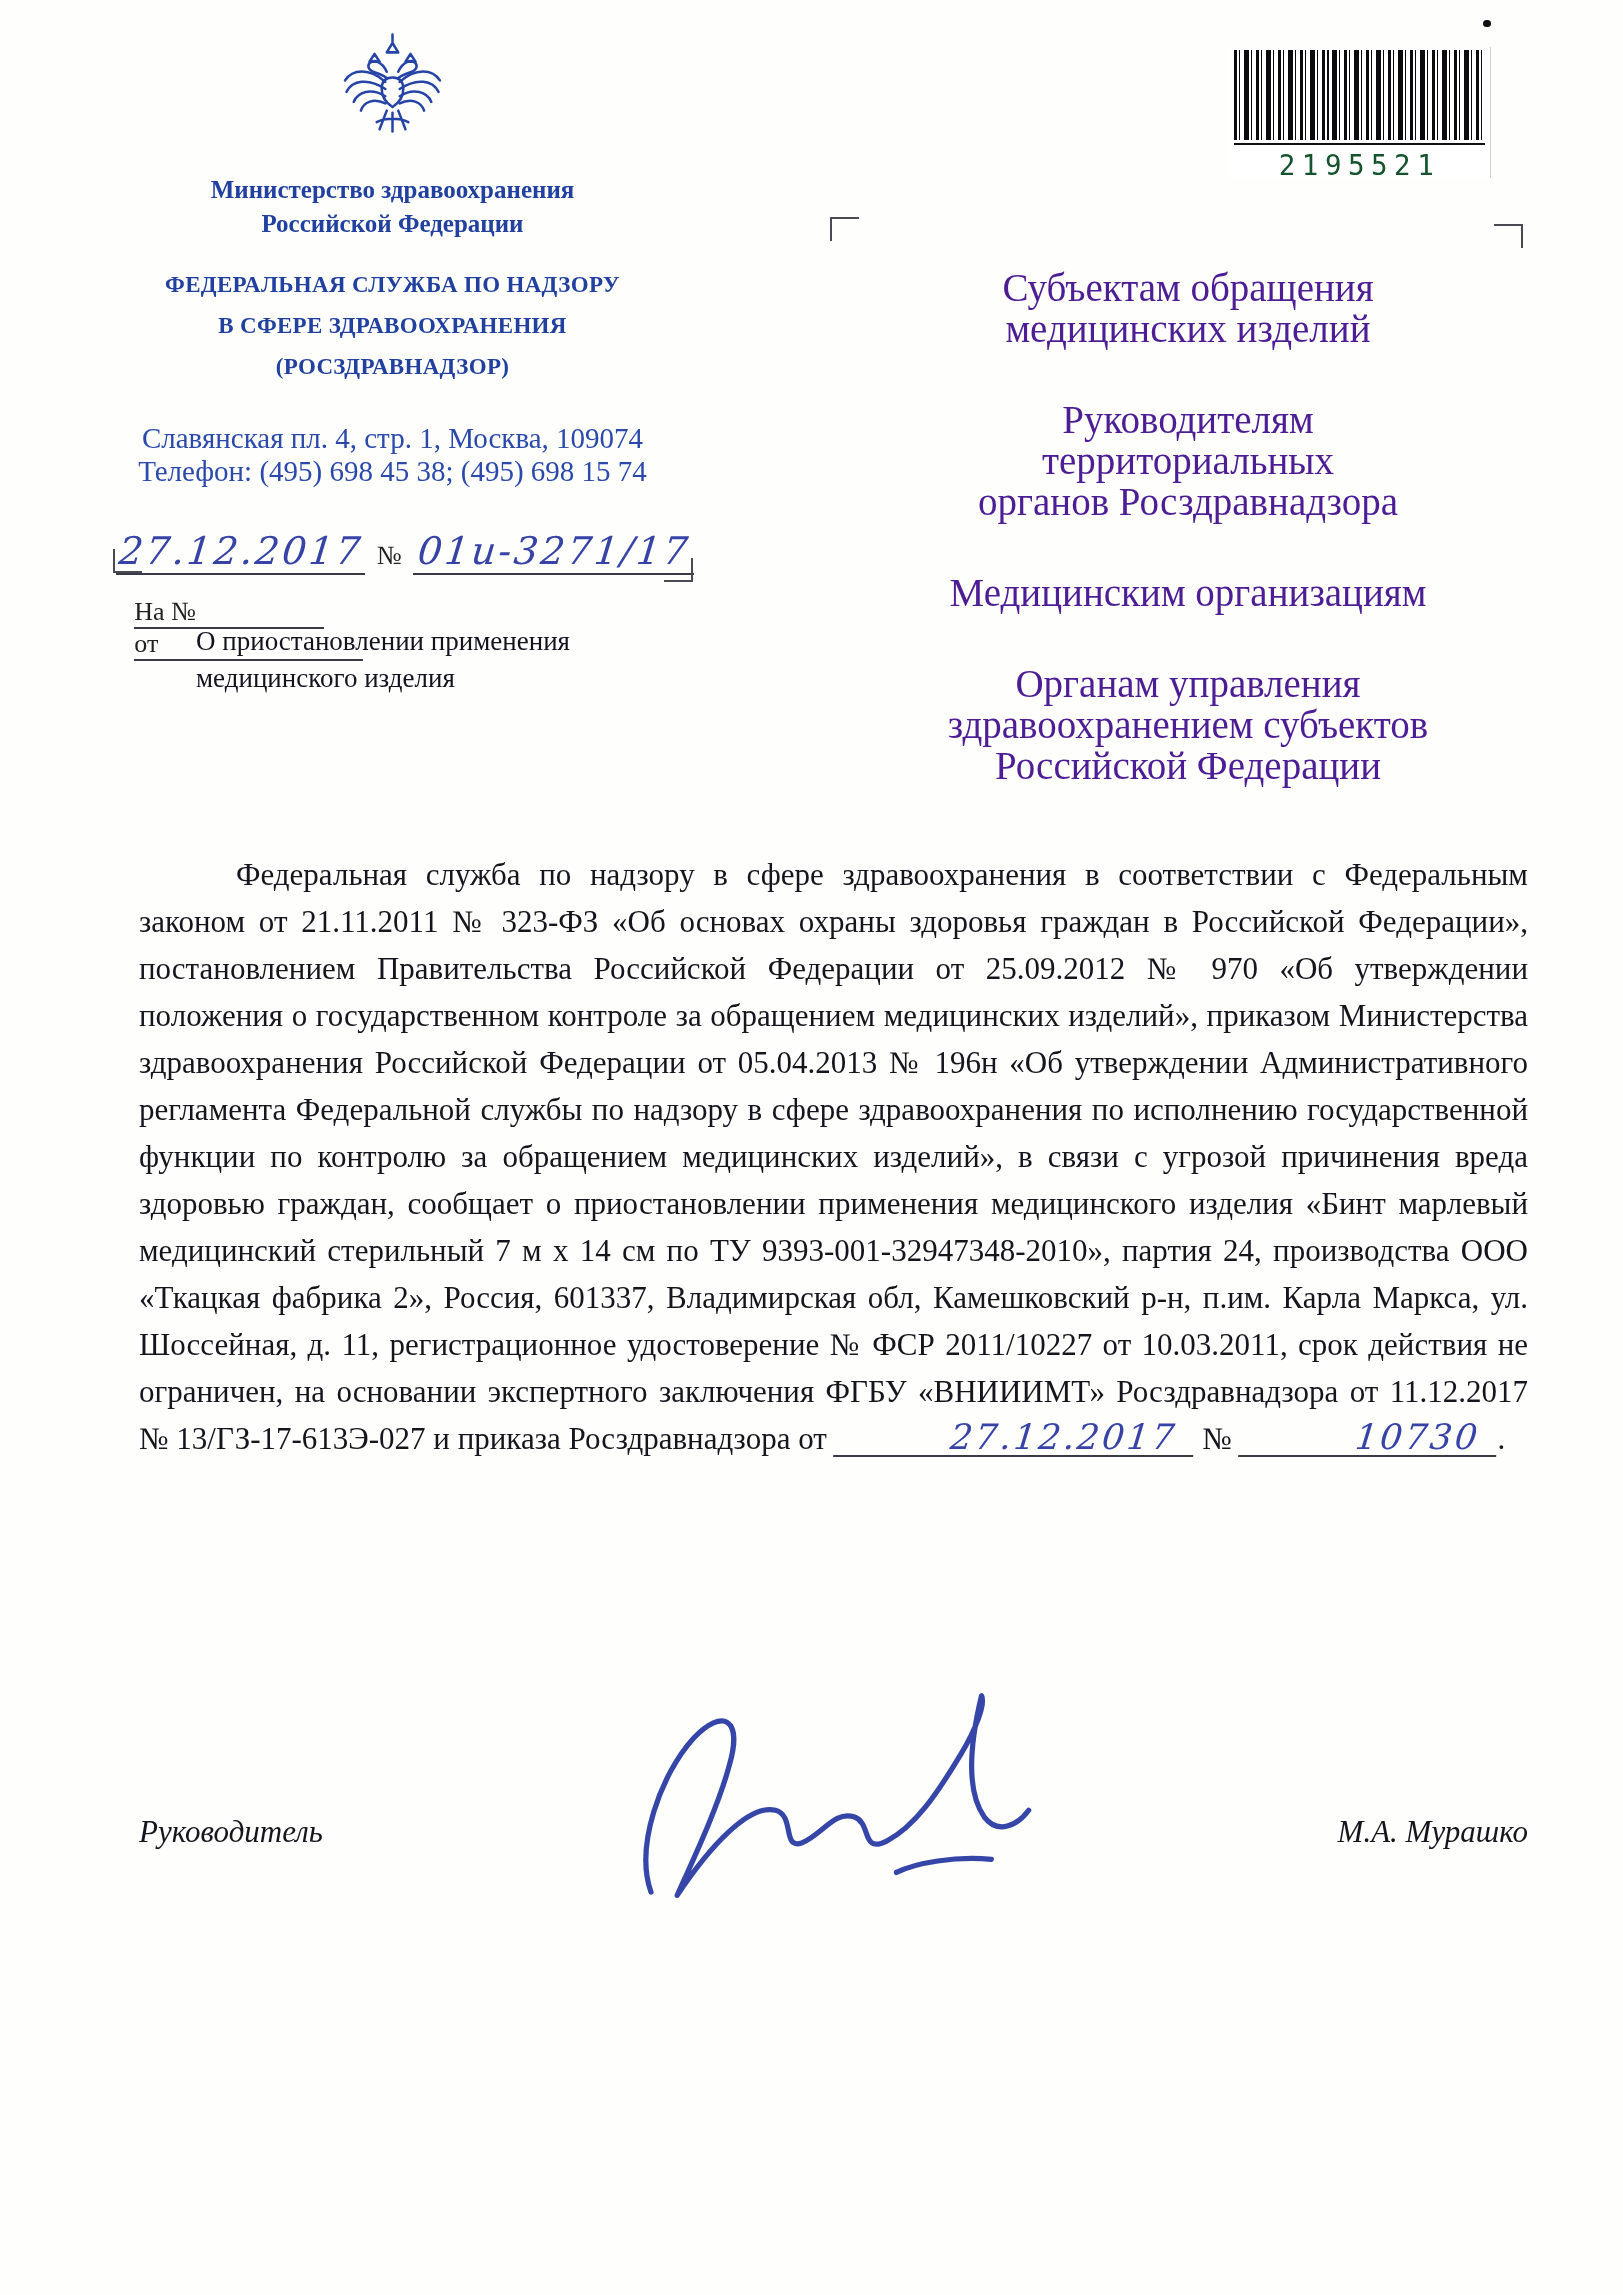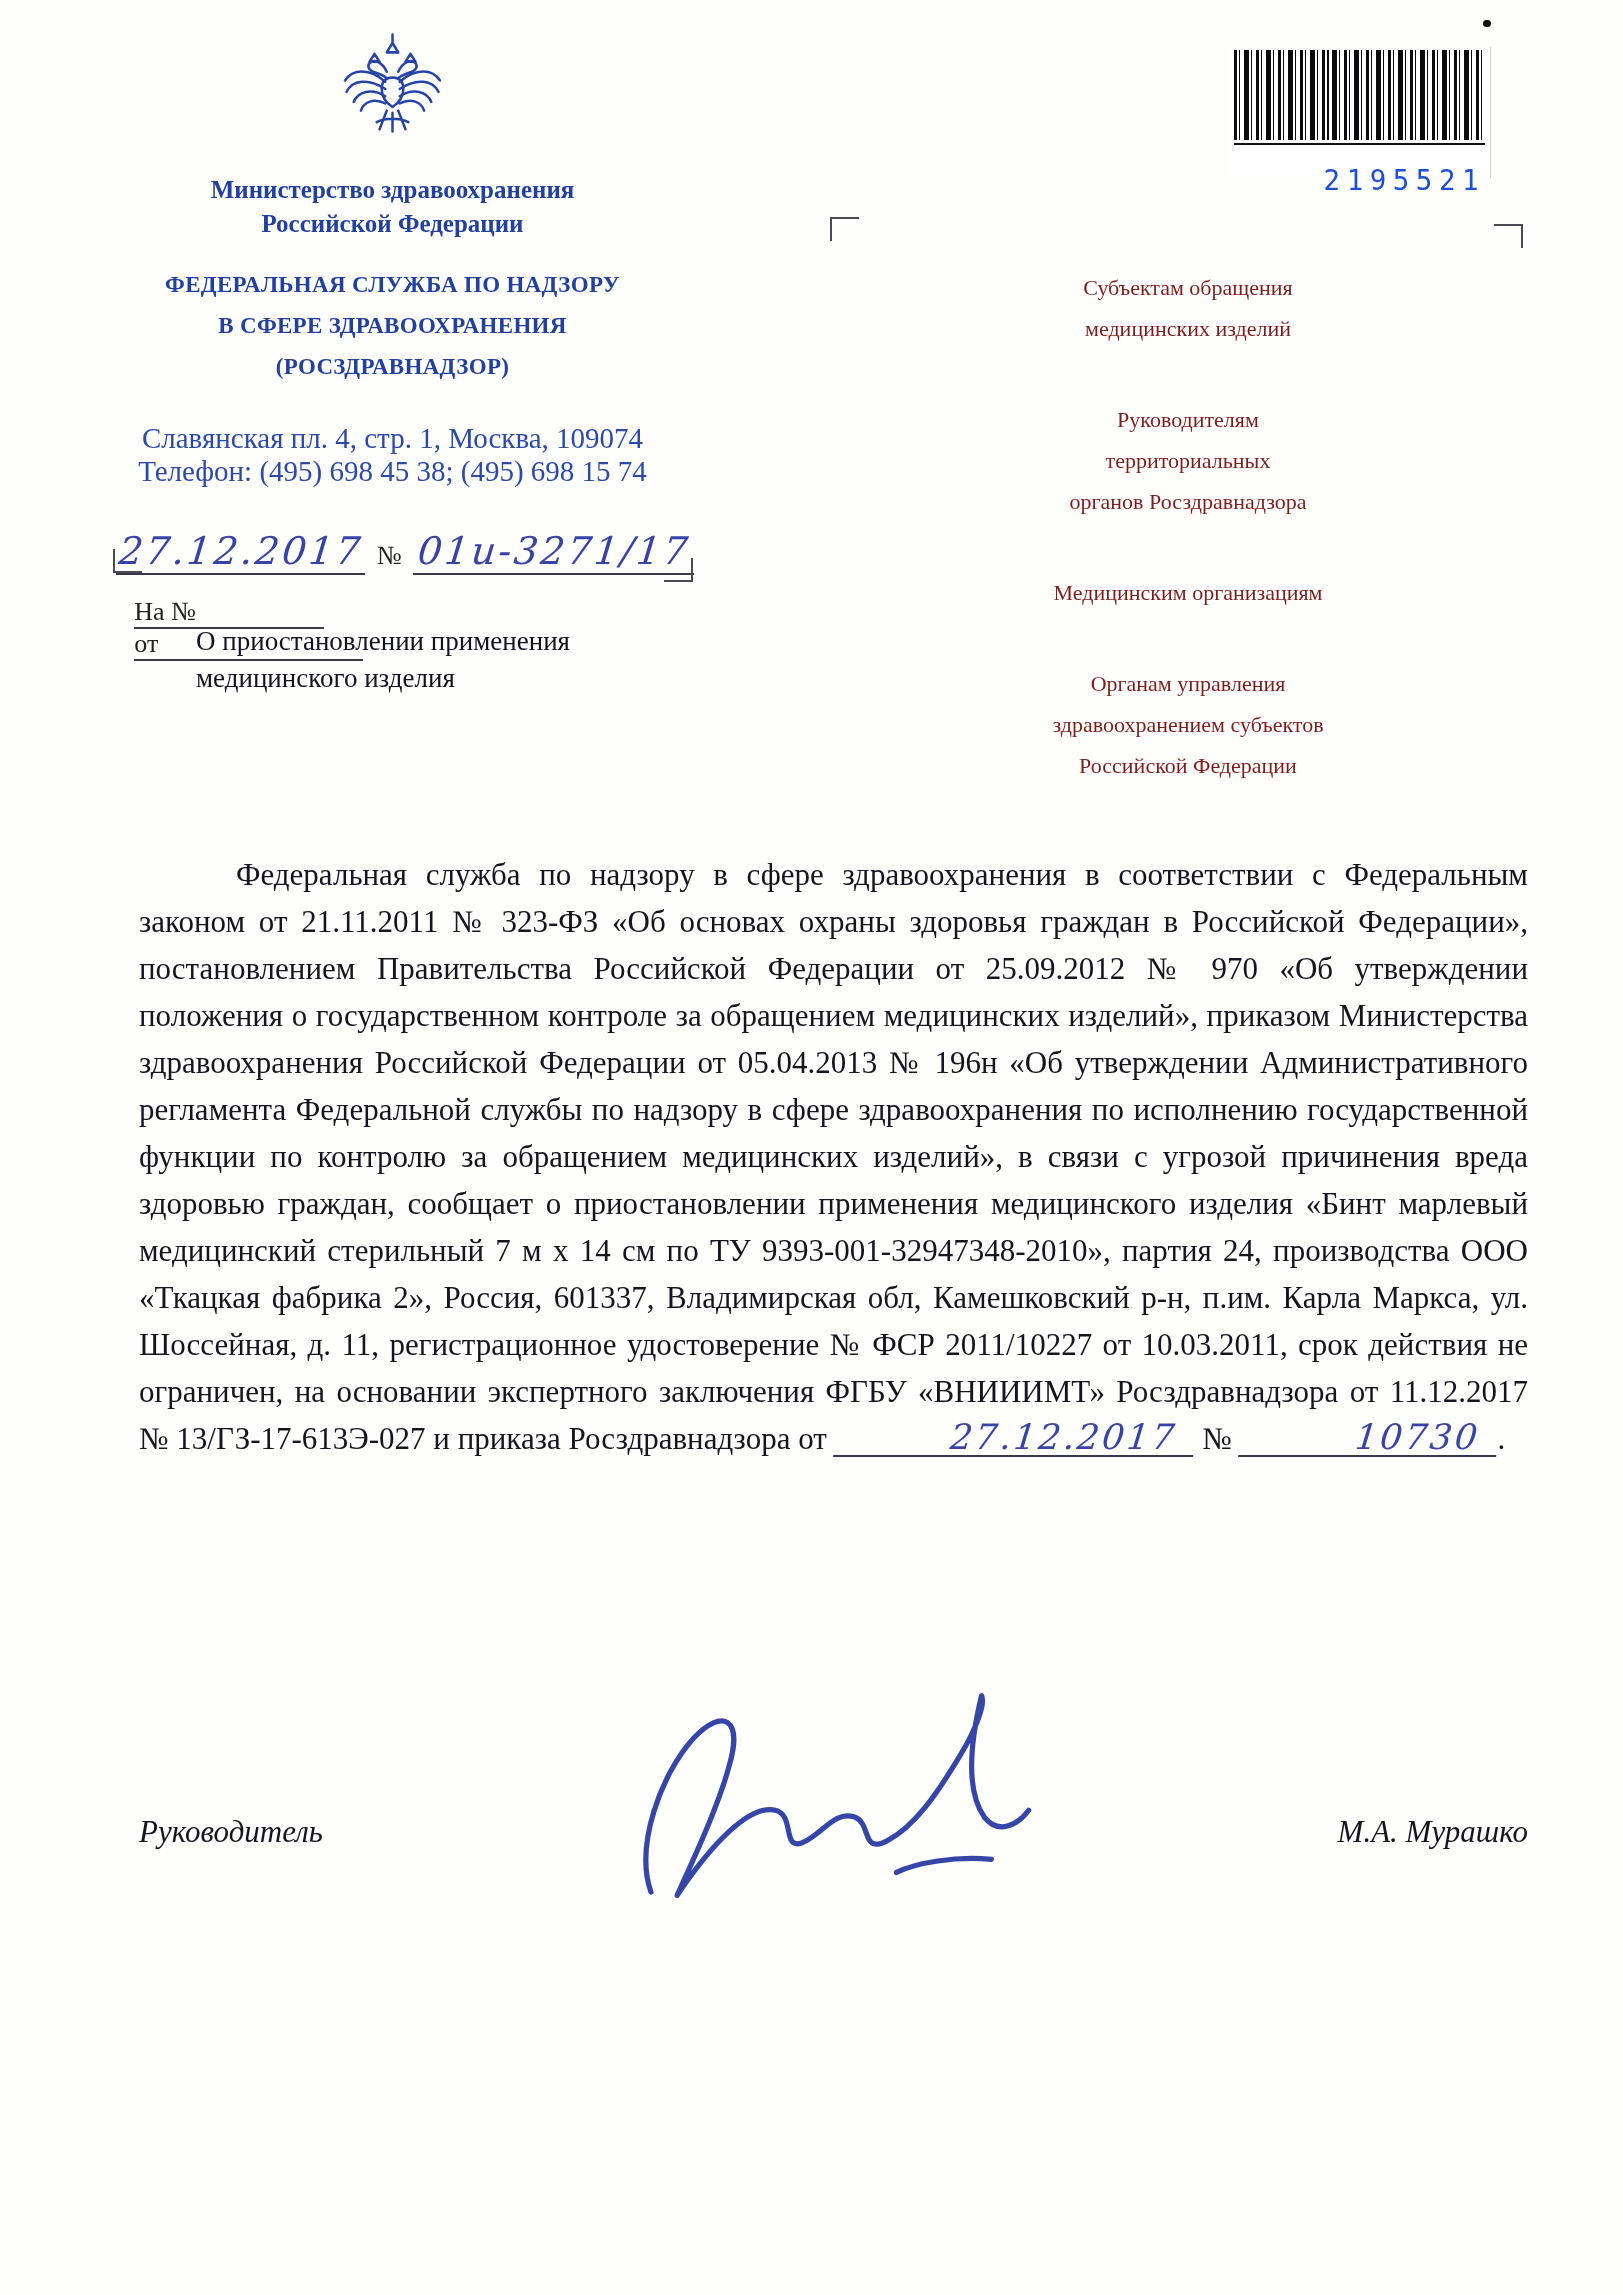--- a/index.html
+++ b/index.html
@@ -67,40 +67,40 @@
   }
   .bars {
     width:251px; height:90px; margin:2.6px auto 0 auto;
     background:repeating-linear-gradient(90deg,
       #0c0c10 0 3.3px, #fff 3.3px 5.2px,
       #0c0c10 5.2px 6.5px, #fff 6.5px 10.5px,
       #0c0c10 10.5px 15px, #fff 15px 17px,
       #0c0c10 17px 18.3px, #fff 18.3px 22px);
   }
   .barcode-num {
-    margin-top:3.9px; text-align:right;
+    margin-top:3.9px; text-align:center;
     font-family:"DejaVu Sans Mono","Liberation Mono",monospace;
-    font-size:27.5px; letter-spacing:6.5px; color:#1d4ed8;
+    font-size:27.5px; letter-spacing:6.5px; color:#14532d;
     border-top:2px solid #111; width:251px; margin-left:auto; margin-right:auto;
-    padding-top:19px;
+    padding-top:4px;
   }
   .dot { position:absolute; left:1483px; top:19.6px; width:7.9px; height:7.9px; background:#101014; border-radius:50%; }
 
   
   .corner { position:absolute; width:29px; height:23.6px; }
   .c-tl { left:830px; top:217px; border-top:2px solid #4a4a52; border-left:2px solid #4a4a52; }
   .c-tr { left:1494px; top:224px; border-top:2px solid #4a4a52; border-right:2px solid #4a4a52; }
   .c-bl { left:113px;  top:549px; border-bottom:2px solid #4a4a52; border-left:2px solid #4a4a52; }
   .c-br { left:664px; top:558px; border-bottom:2px solid #4a4a52; border-right:2px solid #4a4a52; }
 
   
   .addressees {
     position:absolute; left:890px; top:267px; width:596px;
-    text-align:center; font-size:22px; line-height:41px;
-    color:#7f1d1d;
+    text-align:center; font-size:39px; line-height:41px;
+    color:#4c1d95;
   }
   .addressee { white-space:pre-line; margin-bottom:50px; }
 
   
   .subject {
     position:absolute; left:196px; top:623px; width:497px;
     font-size:27px; line-height:37px; white-space:pre-line;
     color:#131320; text-align:left;
   }
 

